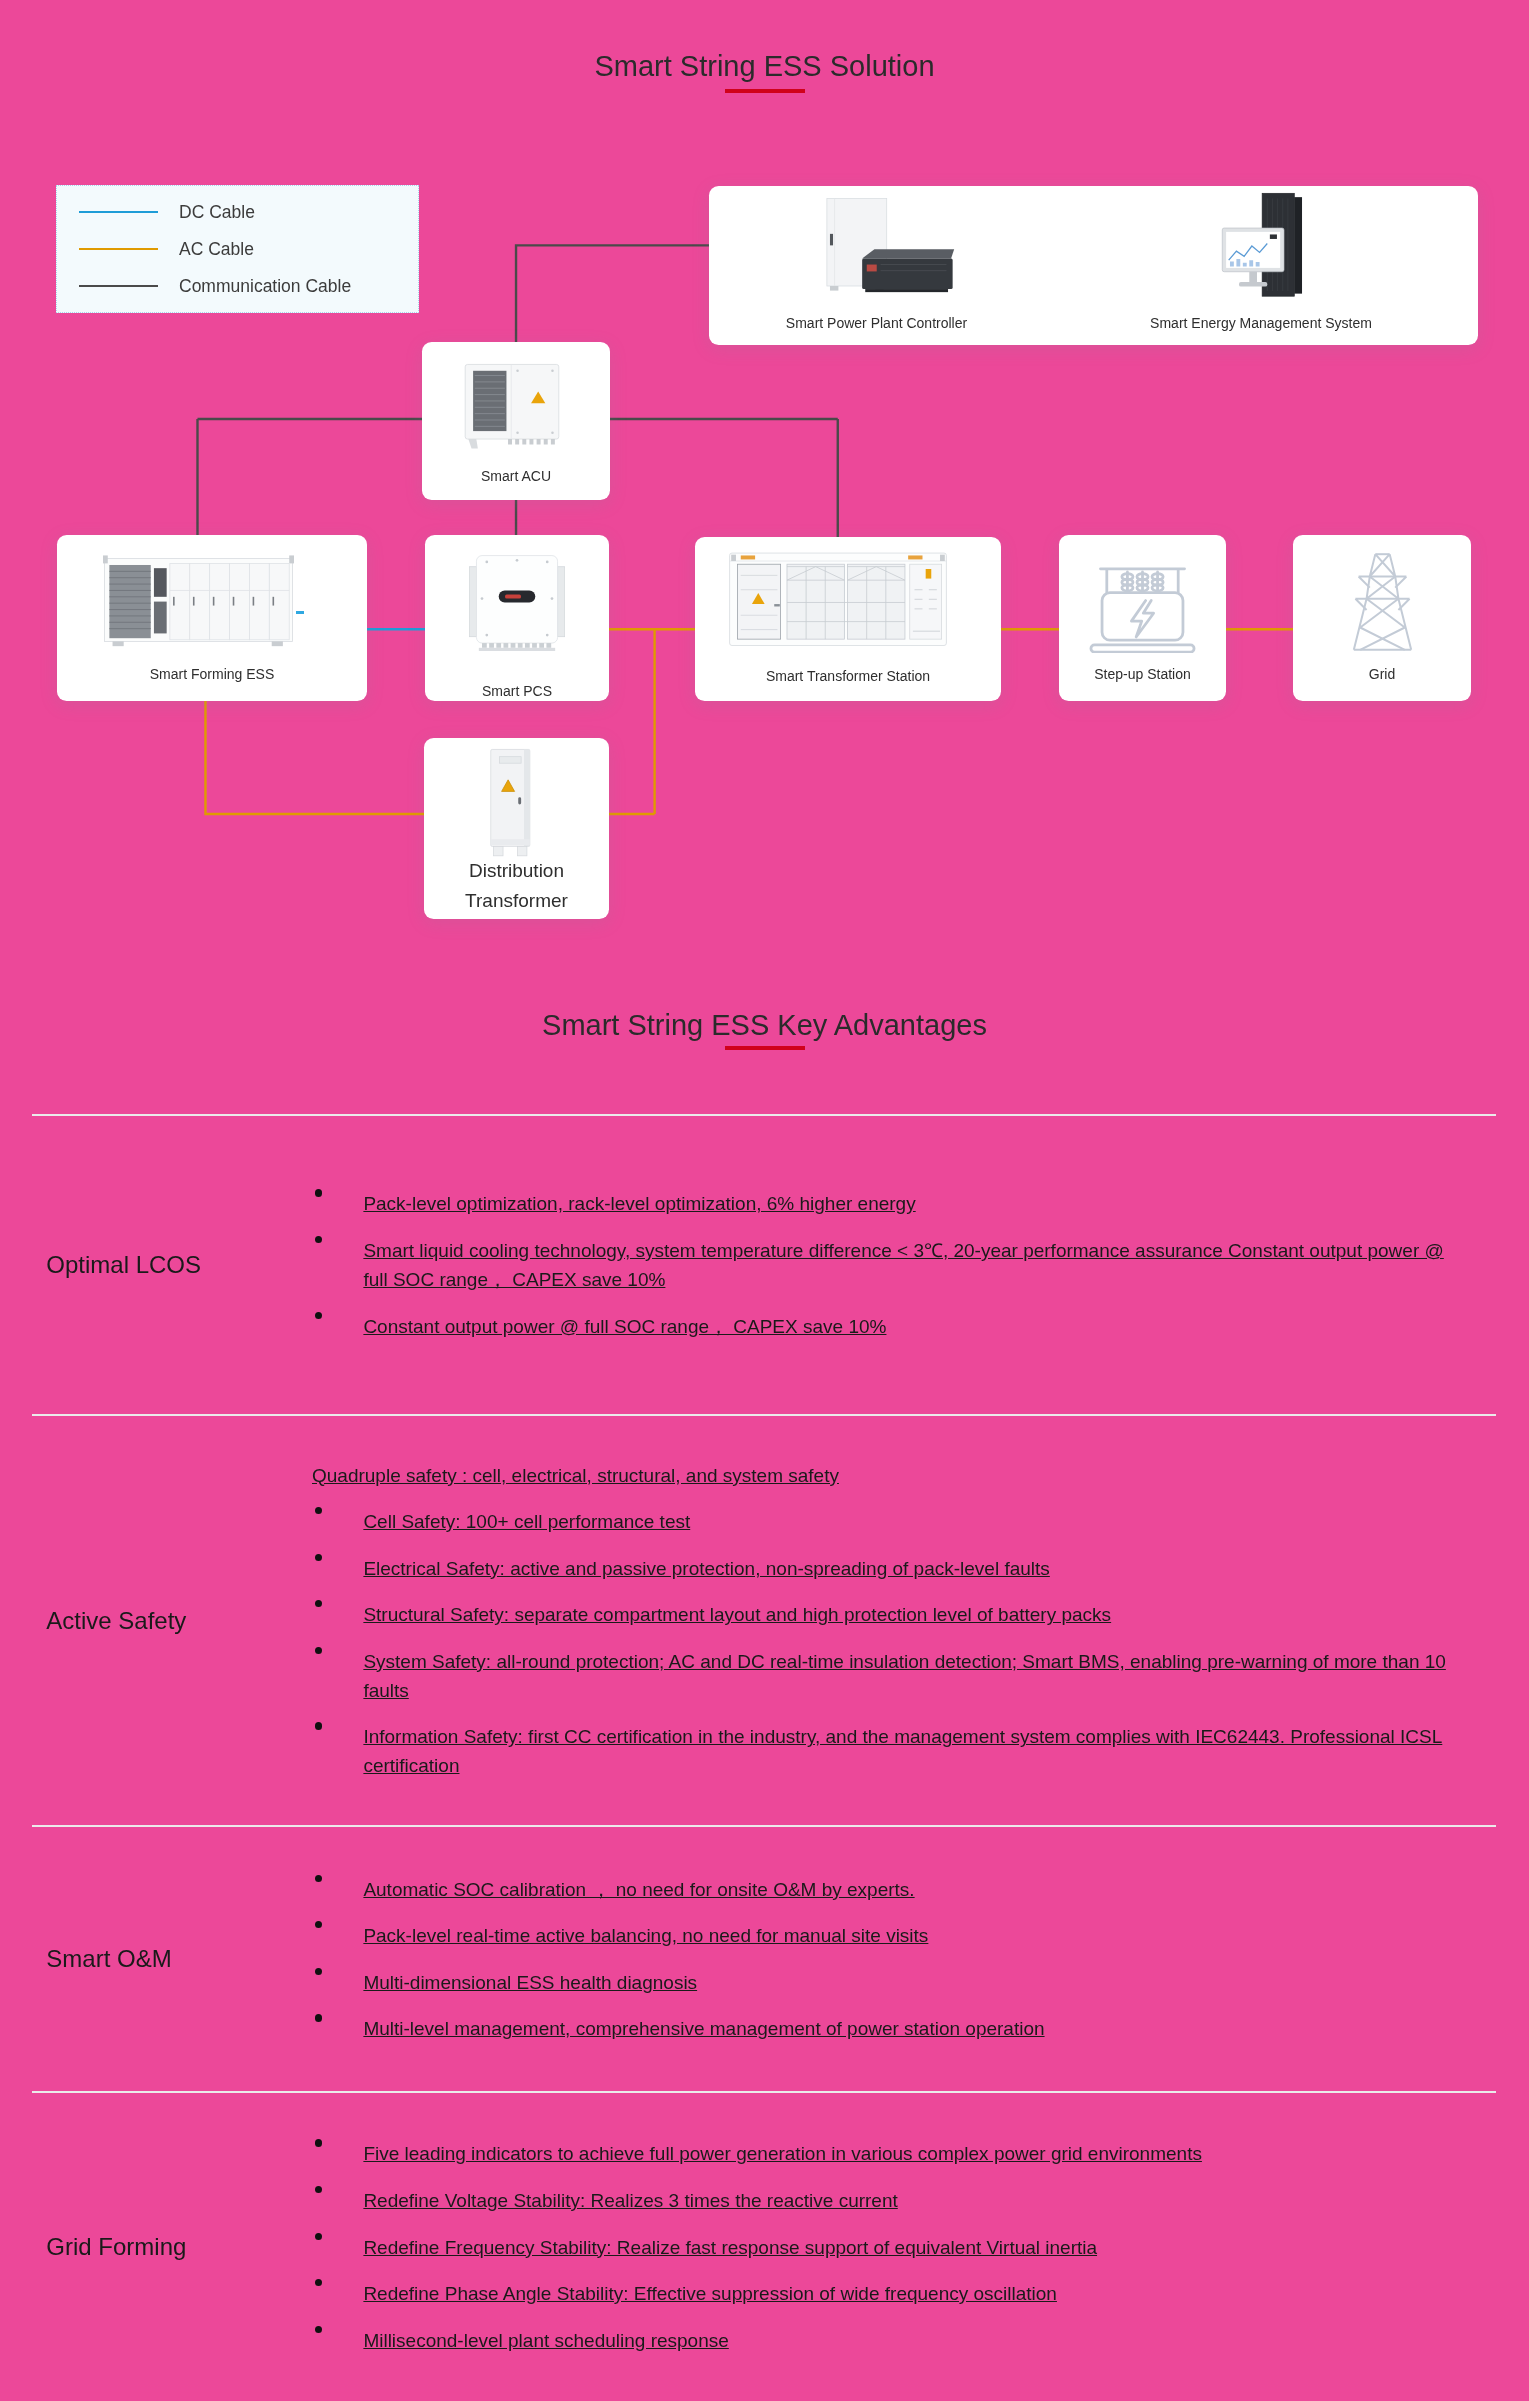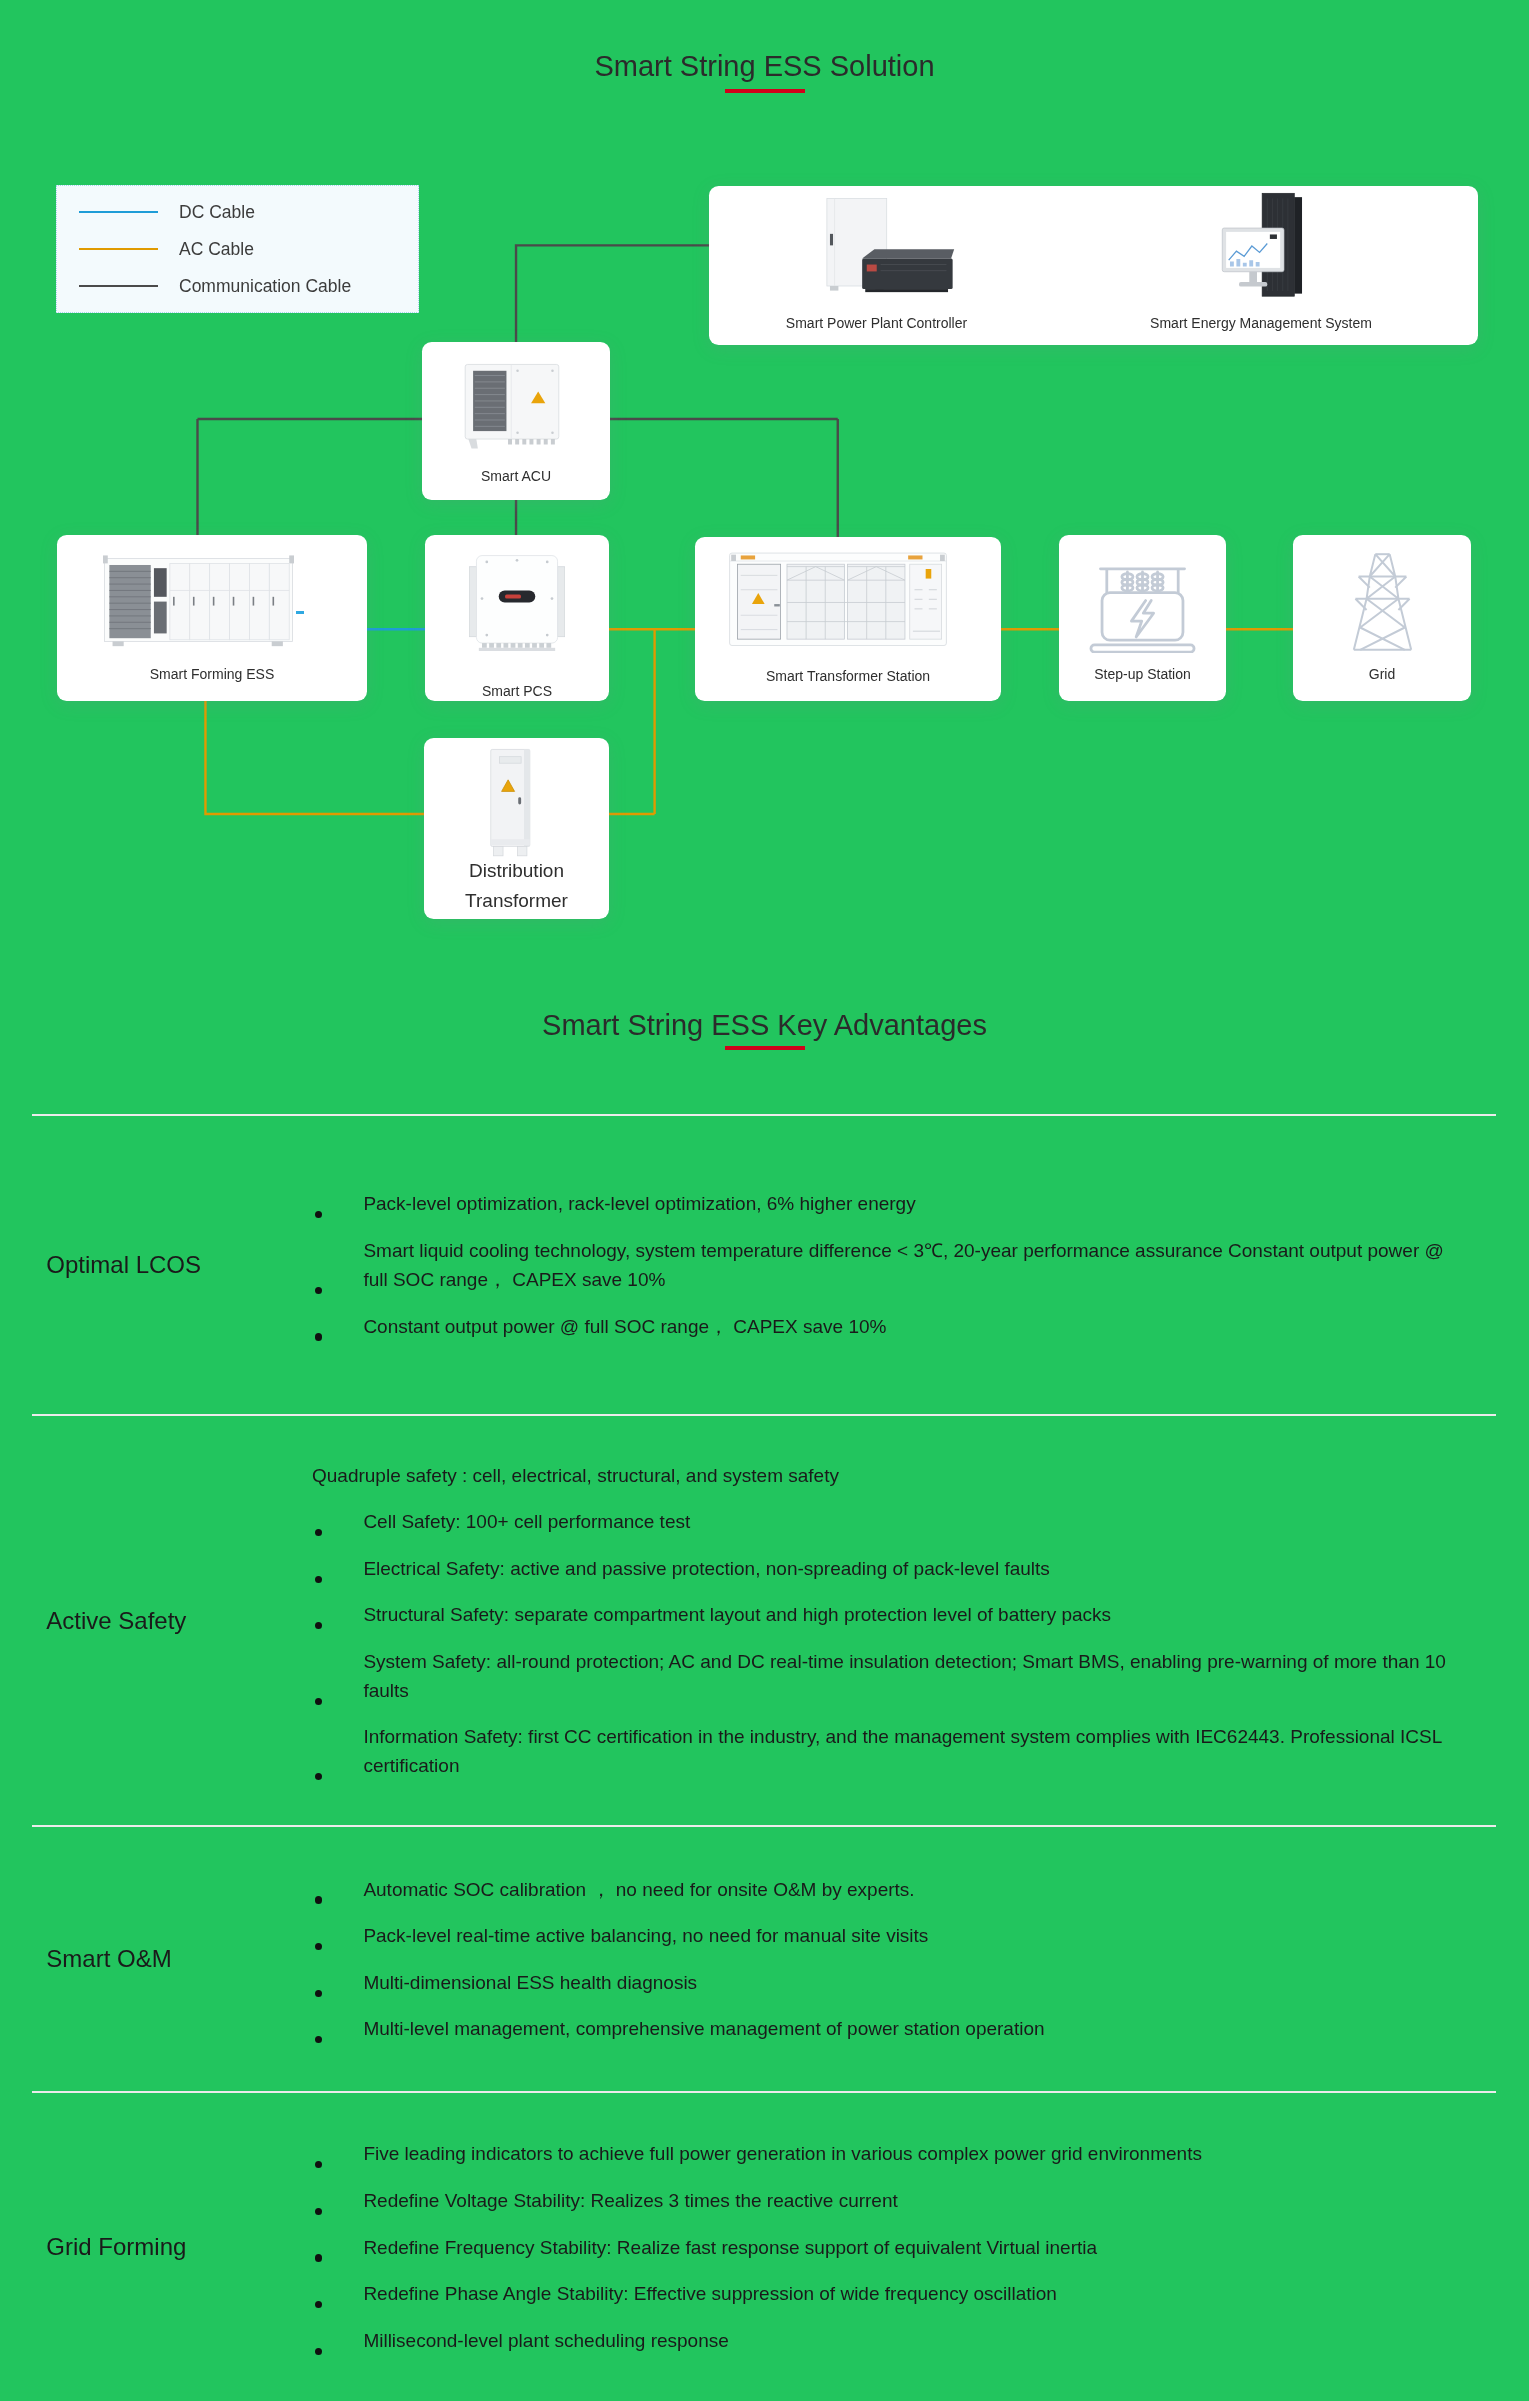--- a/index.html
+++ b/index.html
@@ -1,16 +1,16 @@
 <!DOCTYPE html>
 <html style="font-size:12.7px"><head>
 <meta charset="utf-8">
 <style>
   html,body{margin:0;padding:0;background:#fff;}
-  .page{position:relative;width:1529px;height:2401px;background:#22c55e;overflow:hidden;
+  .page{position:relative;width:1529px;height:2401px;background:#ec4899;overflow:hidden;
         font-family:"Liberation Sans",sans-serif;color:#1a1a1a;}
   
   .big-title{position:absolute;left:0;width:1529px;text-align:center;
              font-size:29px;line-height:40px;color:#2b2b2b;}
   .red-bar{position:absolute;left:725px;width:80px;height:4px;background:#D0021B;}
   
   .legend{position:absolute;left:56px;top:185px;width:363px;height:128px;box-sizing:border-box;
           background:#F3FAFD;border:0.8px dotted #A9D6EE;display:flex;flex-direction:column;
           justify-content:center;padding-left:22px;z-index:2;}
   .legend-row{display:flex;align-items:center;height:37px;}
@@ -27,21 +27,21 @@
   .ctrl-col{position:absolute;top:0;height:100%;}
   .blue-tick{position:absolute;left:239px;top:76px;width:8px;height:3.2px;background:#2FA8E1;}
   .dist-label{position:absolute;left:0;width:100%;text-align:center;font-size:19px;
               line-height:29.5px;color:#2e2e2e;}
   
   .sections{position:absolute;left:32px;top:1114px;width:1464px;}
   .adv-section{box-sizing:border-box;border-top:2.4px solid #EBEBEB;display:flex;align-items:center;}
   .adv-label{width:280px;box-sizing:border-box;padding-left:14.3px;font-size:24px;color:#1a1a1a;}
   .adv-content{flex:1;display:flex;flex-direction:column;justify-content:center;
                box-sizing:border-box;padding-right:29px;}
-  .li{display:flex;align-items:flex-end;margin:8.8px 0;}
+  .li{display:flex;align-items:flex-start;margin:8.8px 0;text-decoration:underline;}
   .dot{flex:0 0 7.2px;width:7.2px;height:7.2px;border-radius:50%;background:#101010;margin:0 41px 0 3.2px;}
   .li-text{font-size:19px;line-height:29px;max-width:1083px;color:#1a1a1a;}
   .intro .li-text{max-width:1131px;}
 </style>
 </head>
 <body>
 
 <div class="page">
 
   <div class="big-title" style="top:46px;">Smart String ESS Solution</div>

